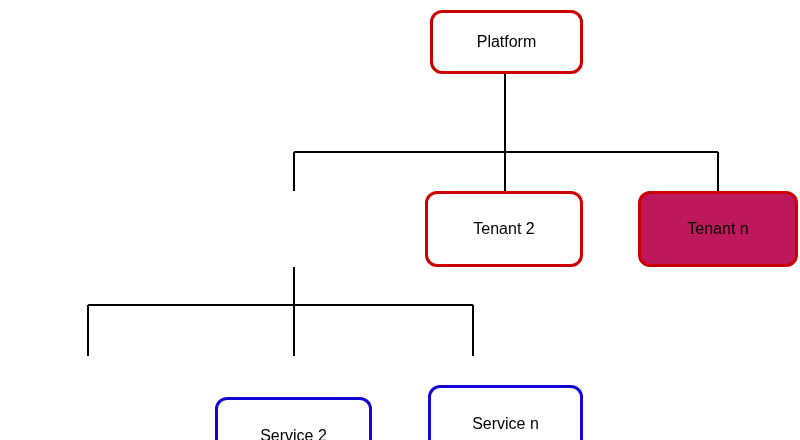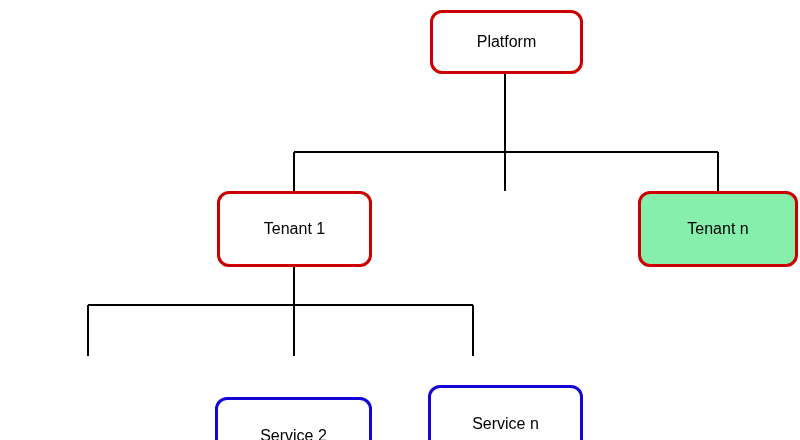--- a/index.html
+++ b/index.html
@@ -68,26 +68,26 @@
 
     <line x1="88" y1="305" x2="473" y2="305" stroke="#000000"></line>
     <line x1="88" y1="305" x2="88" y2="356" stroke="#000000"></line>
     <line x1="473" y1="305" x2="473" y2="356" stroke="#000000"></line>
   </svg>
 
   <div class="node n-platform" style="border-color: rgb(204, 0, 0); background: rgb(255, 255, 255);">
     <span class="label">Platform</span>
   </div>
 
-  <div class="node n-tenant1" style="border-color: rgb(204, 0, 0); background: rgb(255, 255, 255);">
-    <span class="label">Tenant 1</span>
+
+  <div class="node n-tenant2" style="border-color: rgb(204, 0, 0); background: rgb(255, 255, 255);">
+    <span class="label">Tenant 2</span>
   </div>
 
-
-  <div class="node n-tenantn" style="border-color: rgb(204, 0, 0); background: #86efac;">
+  <div class="node n-tenantn" style="border-color: rgb(204, 0, 0); background: #be185d;">
     <span class="label">Tenant n</span>
   </div>
 
 
   <div class="node n-service2" style="border-color: rgb(21, 4, 214); background: rgb(255, 255, 255); margin-top: 41px;">
     <span class="label">Service 2</span>
   </div>
 
   <div class="node n-servicen" style="border-color: rgb(21, 4, 214); background: rgb(255, 255, 255);">
     <span class="label">Service n</span>

